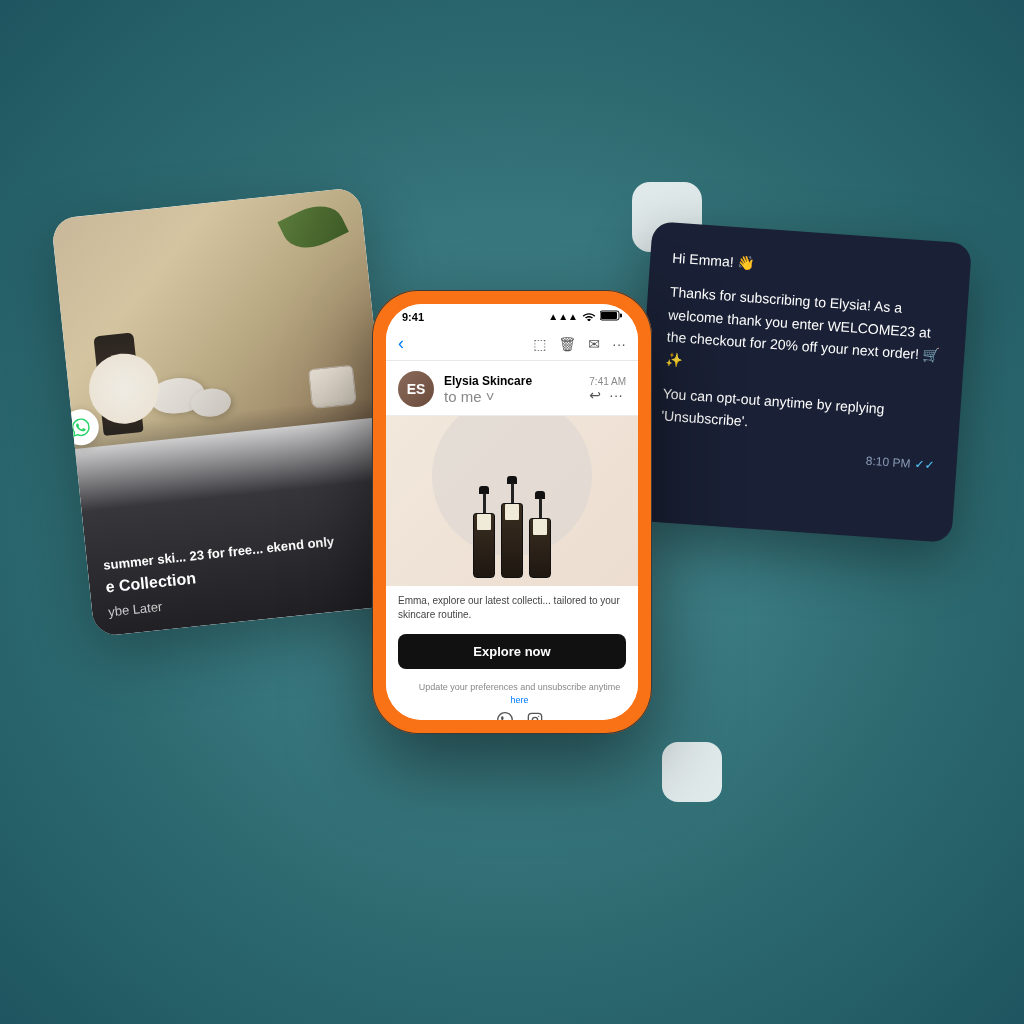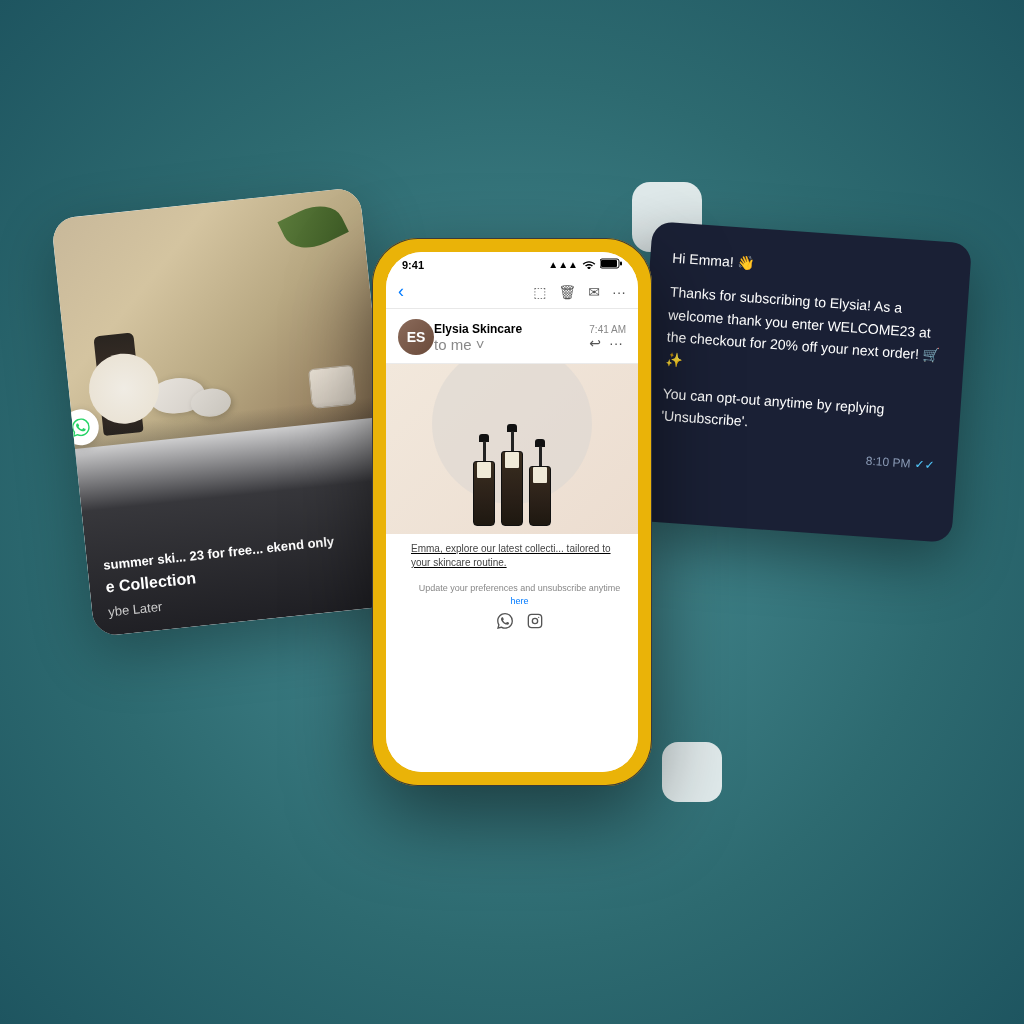--- a/index.html
+++ b/index.html
@@ -158,22 +158,22 @@
       z-index: 10;
     }
 
     
     .phone {
       position: absolute;
       left: 50%;
       top: 50%;
       transform: translate(-50%, -50%);
       width: 280px;
-      height: 548px;
-      background: #eab308;
+      height: 444px;
+      background: #f97316;
       border-radius: 46px;
       padding: 14px;
       box-shadow: 0 30px 80px rgba(0,0,0,0.5), inset 0 0 0 1px #3a3a3a;
       z-index: 10;
     }
 
     .phone-screen {
       width: 100%;
       height: 100%;
       background: #f5f5f5;
@@ -220,20 +220,21 @@
       gap: 12px;
       color: #555;
       font-size: 14px;
     }
 
     .email-header {
       background: #fff;
       padding: 10px 12px 8px;
       display: flex;
       align-items: center;
+      gap: 10px;
       border-bottom: 1px solid #ebebeb;
       flex-shrink: 0;
     }
     .sender-avatar {
       width: 36px;
       height: 36px;
       background: linear-gradient(135deg, #8a6a5a 0%, #6a4a3a 100%);
       border-radius: 50%;
       display: flex;
       align-items: center;
@@ -331,23 +332,22 @@
     }
     .bottle-cap {
       width: 10px;
       height: 8px;
       background: #111;
       border-radius: 3px 3px 0 0;
       margin-bottom: -1px;
     }
 
     .email-content-text {
-      padding: 8px 25px 6px;
-      flex-shrink: 0;
-      text-decoration: underline;
+      padding: 8px 12px 6px;
+      flex-shrink: 0;
     }
     .email-desc {
       font-size: 10px;
       color: #444;
       line-height: 1.4;
     }
 
     .explore-btn {
       margin: 6px 12px;
       background: #111;
@@ -559,20 +559,23 @@
                 <div class="bottle-label"></div>
               </div>
             </div>
           </div>
         </div>
 
         <div class="email-content-text">
           <div class="email-desc">Emma, explore our latest collecti... tailored to your skincare routine.</div>
         </div>
 
+        <div class="explore-btn">
+          <span>Explore now</span>
+        </div>
 
         <div class="email-footer">
           <div class="email-footer-text">
             <span>Update your preferences and unsubscribe anytime</span>
             <span class="email-footer-link">here</span>
           </div>
           <div class="email-social-icons">
             <span>
               <svg width="16" height="16" viewBox="0 0 24 24" fill="#555">
                   <path d="M17.472 14.382c-.297-.149-1.758-.867-2.03-.967-.273-.099-.471-.148-.67.15-.197.297-.767.966-.94 1.164-.173.199-.347.223-.644.075-.297-.15-1.255-.463-2.39-1.475-.883-.788-1.48-1.761-1.653-2.059-.173-.297-.018-.458.13-.606.134-.133.298-.347.446-.52.149-.174.198-.298.298-.497.099-.198.05-.371-.025-.52-.075-.149-.669-1.612-.916-2.207-.242-.579-.487-.5-.669-.51-.173-.008-.371-.01-.57-.01-.198 0-.52.074-.792.372-.272.297-1.04 1.016-1.04 2.479 0 1.462 1.065 2.875 1.213 3.074.149.198 2.096 3.2 5.077 4.487.709.306 1.262.489 1.694.625.712.227 1.36.195 1.871.118.571-.085 1.758-.719 2.006-1.413.248-.694.248-1.289.173-1.413-.074-.124-.272-.198-.57-.347m-5.421 7.403h-.004a9.87 9.87 0 01-5.031-1.378l-.361-.214-3.741.982.998-3.648-.235-.374a9.86 9.86 0 01-1.51-5.26c.001-5.45 4.436-9.884 9.888-9.884 2.64 0 5.122 1.03 6.988 2.898a9.825 9.825 0 012.893 6.994c-.003 5.45-4.437 9.884-9.885 9.884m8.413-18.297A11.815 11.815 0 0012.05 0C5.495 0 .16 5.335.157 11.892c0 2.096.547 4.142 1.588 5.945L.057 24l6.305-1.654a11.882 11.882 0 005.683 1.448h.005c6.554 0 11.89-5.335 11.893-11.893a11.821 11.821 0 00-3.48-8.413z"></path>

